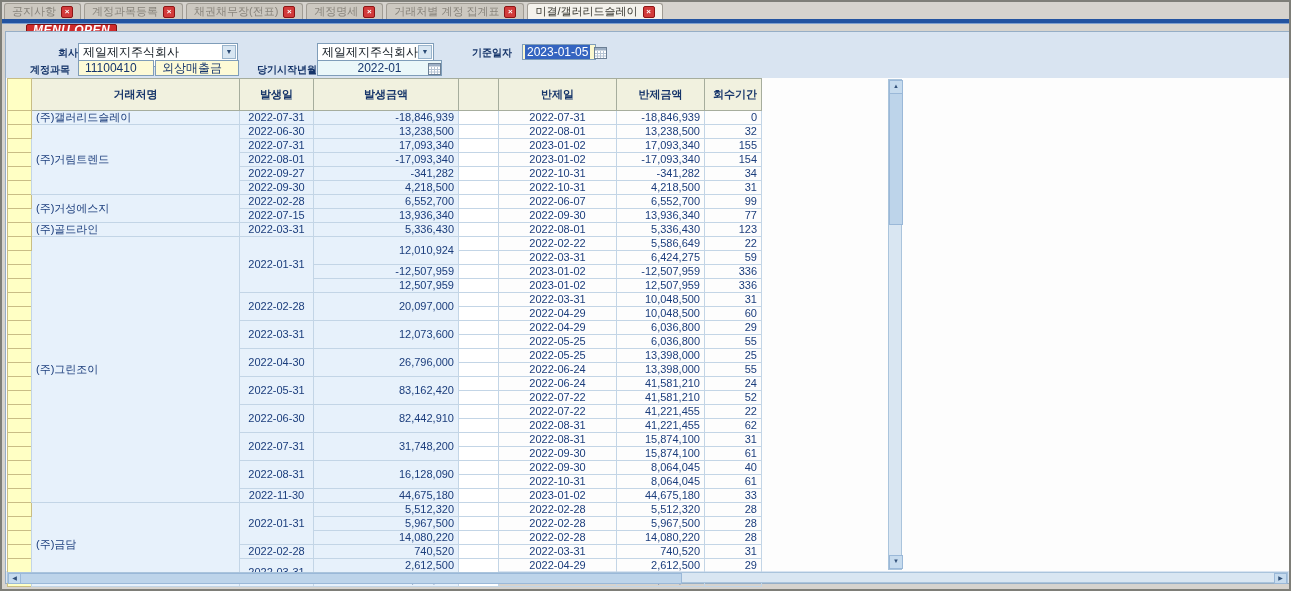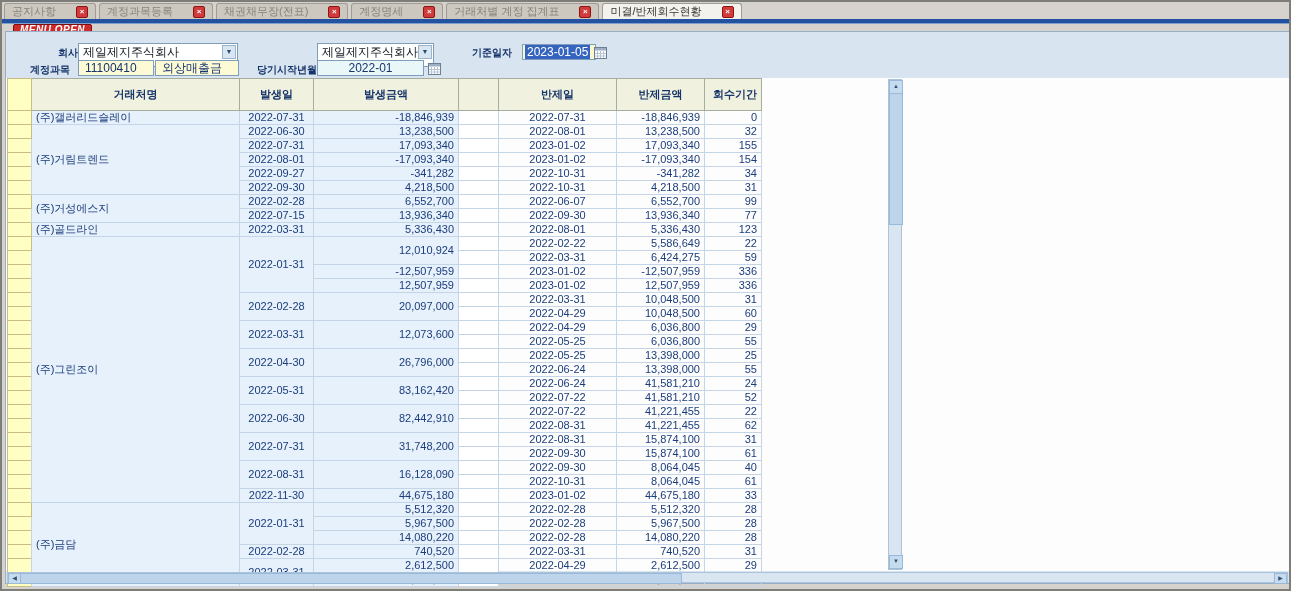--- a/index.html
+++ b/index.html
@@ -1,25 +1,25 @@
 <!DOCTYPE html>
 <html><head>
 <meta charset="utf-8">
 <style>
   html,body{margin:0;padding:0;}
   body{width:1291px;height:591px;overflow:hidden;font-family:"Liberation Sans",sans-serif;background:#d6d3ce;}
   .window{position:relative;width:1291px;height:591px;box-sizing:border-box;border:2px solid #7e7e78;background:#d6d3ce;overflow:hidden;}
 
   
   .tabbar{position:absolute;left:2px;top:1px;right:2px;height:16px;display:flex;gap:3px;align-items:flex-end;}
-  .tab{display:flex;align-items:center;gap:20px;padding:0 7px;height:15px;background:#ccc8c0;border:1px solid #a09c94;border-bottom:none;border-radius:3px 3px 0 0;font-size:11px;color:#87837b;white-space:nowrap;}
+  .tab{display:flex;align-items:center;gap:5px;padding:0 7px;height:15px;background:#ccc8c0;border:1px solid #a09c94;border-bottom:none;border-radius:3px 3px 0 0;font-size:11px;color:#87837b;white-space:nowrap;}
   .tab.active{background:#f4f2ec;color:#36362f;}
   .tab-x{display:inline-block;width:10px;height:10px;background:#d23b3b;border:1px solid #8e1414;border-radius:2px;color:#fff;font-size:8px;line-height:9px;text-align:center;font-weight:bold;}
   .blueband{position:absolute;left:0;top:17px;width:100%;height:4px;background:#2353a0;border-bottom:1px solid #7f9fce;}
-  .menuopen{position:absolute;left:11px;top:22px;background:#cf2b2b;color:#fff;font-size:10px;font-weight:bold;font-style:italic;letter-spacing:.5px;padding:1px 6px;border:1px solid #7e0f0f;border-radius:2px;line-height:8px;}
+  .menuopen{position:absolute;left:24px;top:22px;background:#cf2b2b;color:#fff;font-size:12px;font-weight:bold;font-style:italic;letter-spacing:.5px;padding:1px 6px;border:1px solid #7e0f0f;border-radius:2px;line-height:8px;}
 
   
   .panel{position:absolute;left:3px;top:29px;width:1285px;height:553px;box-sizing:border-box;background:#d9e4f1;border:1px solid #96aec6;}
   .whitezone{position:absolute;left:4px;top:76px;width:1283px;height:493px;background:#fdfdfd;}
 
   
   .flabel{position:absolute;font-size:10px;font-weight:bold;color:#16356a;white-space:nowrap;}
   .combo{position:absolute;height:24px;background:#fff;border:1px solid #7f9db9;box-sizing:border-box;font-size:12px;}
   .combo-val{position:absolute;left:4px;top:2px;line-height:13px;color:#101820;white-space:nowrap;}
   .combo-btn{position:absolute;right:1px;top:1px;width:14px;height:14px;background:#d8e6f2;border:1px solid #9ab4cc;box-sizing:border-box;font-size:7px;color:#2a4a74;text-align:center;line-height:12px;}
@@ -74,21 +74,21 @@
       </div>
       <div class="tab">
         <span>계정명세</span>
         <span class="tab-x">×</span>
       </div>
       <div class="tab">
         <span>거래처별 계정 집계표</span>
         <span class="tab-x">×</span>
       </div>
       <div class="tab active">
-        <span>미결/반제회수현황</span>
+        <span>미결/갤러리드슬레이</span>
         <span class="tab-x">×</span>
       </div>
     </div>
   <div class="blueband"></div>
   <span class="menuopen">MENU OPEN</span>
 
   <div class="panel"></div>
   <div class="whitezone"></div>
 
   <span class="flabel" style="left:56px;top:44px;">회사</span>
@@ -117,21 +117,21 @@
       <line x1="1" y1="7.5" x2="12" y2="7.5" stroke="#b6c4d4"></line>
       <line x1="1" y1="10" x2="12" y2="10" stroke="#b6c4d4"></line>
     </svg>
   </span>
 
   <span class="flabel" style="left:28px;top:61px;">계정과목</span>
   <input class="tfield" style="left: 76px; top: 58px; width: 76px;" value="11100410">
   <input class="tfield" style="left: 153px; top: 58px; width: 84px;" value="외상매출금">
 
   <span class="flabel" style="left:255px;top:61px;">당기시작년월</span>
-  <input class="tfield center" style="left: 315px; top: 58px; width: 107px;" value="2022-01">
+  <input class="tfield center" style="left: 315px; top: 58px; width: 125px;" value="2022-01">
   <span class="calicon" style="left:426px;top:59px;">
     <svg width="13" height="13" viewBox="0 0 13 13">
       <rect x="0.5" y="1.5" width="12" height="11" fill="#ffffff" stroke="#6b7f95"></rect>
       <rect x="1" y="2" width="11" height="2.5" fill="#9dafc4"></rect>
       <line x1="3.5" y1="5" x2="3.5" y2="12" stroke="#b6c4d4"></line>
       <line x1="6.5" y1="5" x2="6.5" y2="12" stroke="#b6c4d4"></line>
       <line x1="9.5" y1="5" x2="9.5" y2="12" stroke="#b6c4d4"></line>
       <line x1="1" y1="7.5" x2="12" y2="7.5" stroke="#b6c4d4"></line>
       <line x1="1" y1="10" x2="12" y2="10" stroke="#b6c4d4"></line>
     </svg>

